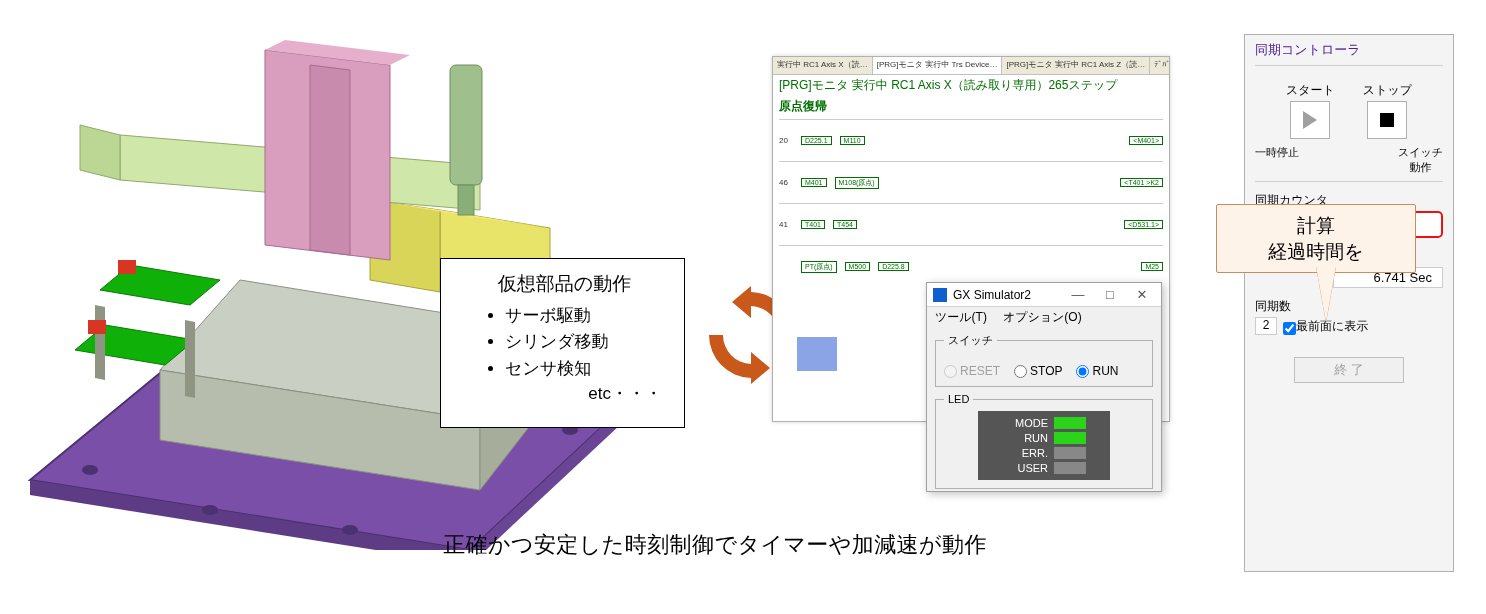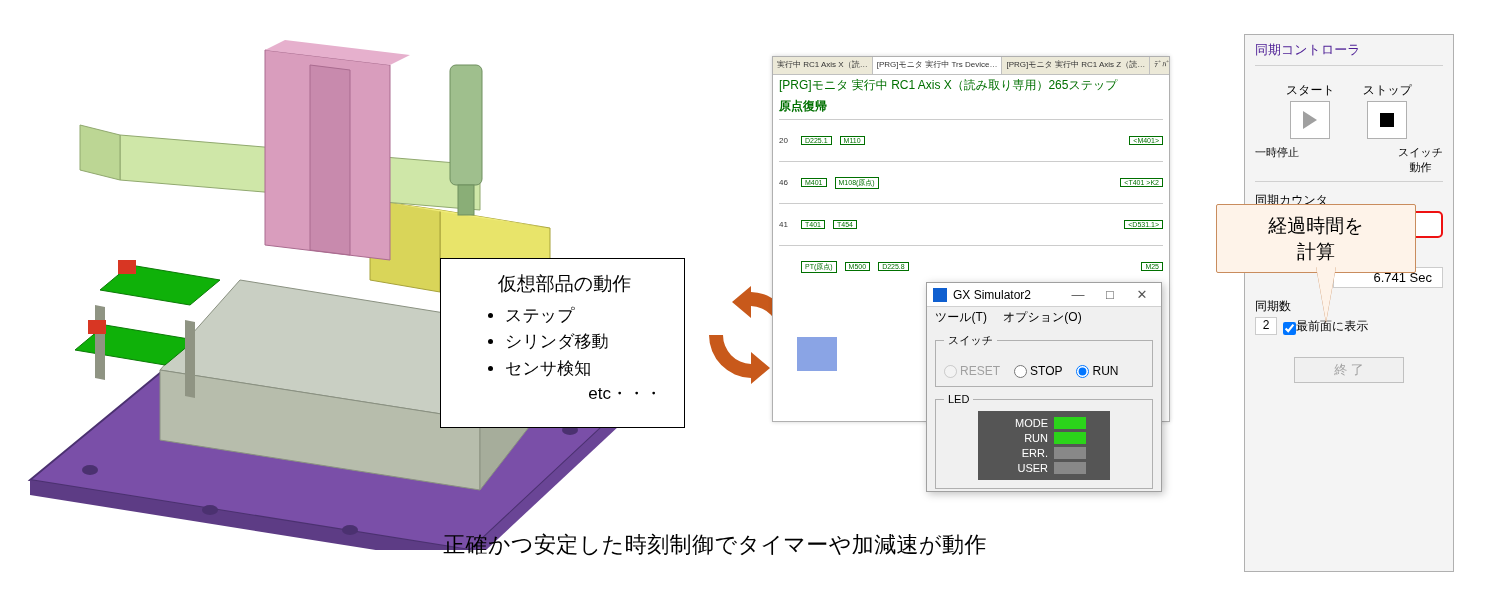--- a/index.html
+++ b/index.html
@@ -238,21 +238,21 @@
     <rect x="78" y="310" width="18" height="14" fill="#d83623"></rect>
 
     <rect x="440" y="55" width="32" height="120" rx="6" fill="#9fbf8d" stroke="#6f8f5f"></rect>
     <rect x="448" y="175" width="16" height="30" fill="#8aae77" stroke="#6f8f5f"></rect>
   </svg>
 </div>
 
 <div class="vparts">
   <div class="title">仮想部品の動作</div>
   <ul>
-    <li>ステップ</li>
+    <li>サーボ駆動</li>
     <li>シリンダ移動</li>
     <li>センサ検知</li>
   </ul>
   <div class="etc">etc・・・</div>
 </div>
 
 <div class="syncicon">
   <svg viewBox="0 0 110 110">
     <path d="M55 12 A43 43 0 0 1 97 55 L83 55 A29 29 0 0 0 55 26 L55 6 L36 22 L55 38 Z" fill="#c8591b"></path>
     <path d="M55 98 A43 43 0 0 1 13 55 L27 55 A29 29 0 0 0 55 84 L55 104 L74 88 L55 72 Z" fill="#c8591b"></path>
@@ -390,21 +390,21 @@
       <input type="checkbox" checked="" style="">
       <span>最前面に表示</span>
     </label>
   </div>
 
   <div class="exitbtn">終 了</div>
 </div>
 
 <div class="callout">
   <div class="bubble">
+    <div>計算</div>
     <div>経過時間を</div>
-    <div>計算</div>
   </div>
   <div class="tail"></div>
 </div>
 
 <div class="caption">
   <span class="caption-inner">正確かつ安定した時刻制御でタイマーや加減速が動作</span>
 </div>
 
 </body></html>

